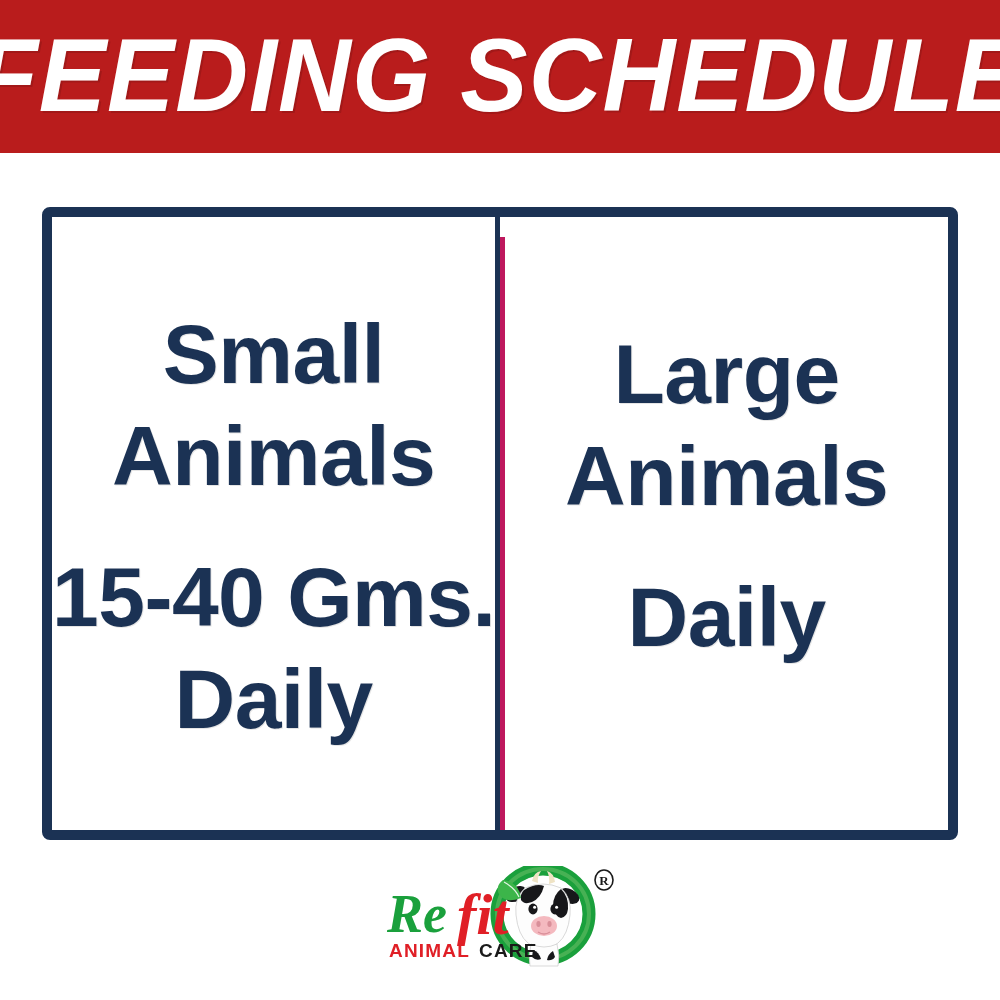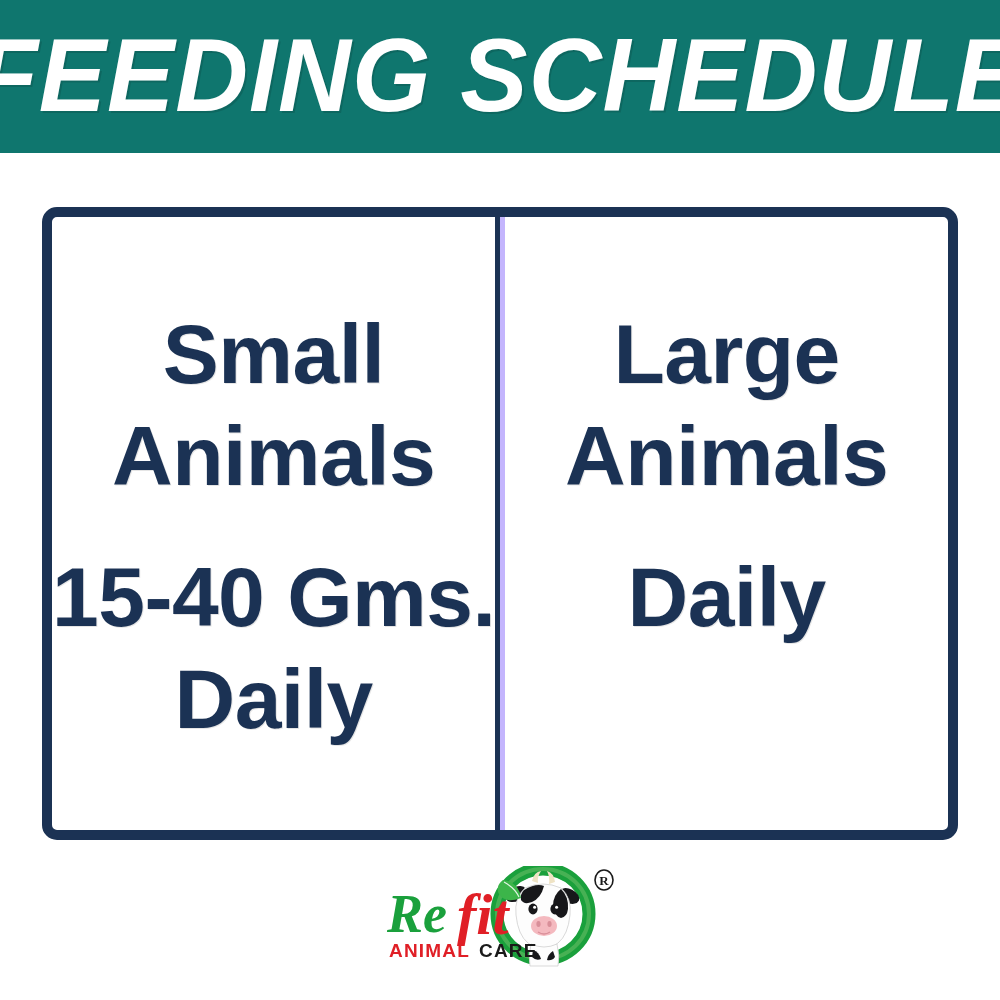--- a/index.html
+++ b/index.html
@@ -15,21 +15,21 @@
     position: relative;
   }
 
   
   .header-banner {
     position: absolute;
     left: 0;
     top: 0;
     width: 1000px;
     height: 153px;
-    background: #0f766e;
+    background: #b91c1c;
     display: flex;
     align-items: center;
     justify-content: center;
   }
   .header-title {
     color: #ffffff;
     font-family: "Liberation Sans Narrow", "Liberation Sans", sans-serif;
     font-size: 104px;
     font-weight: bold;
     font-style: italic;
@@ -45,36 +45,37 @@
   .schedule-frame {
     position: absolute;
     left: 42px;
     top: 207px;
     width: 916px;
     height: 633px;
     border: 10px solid #1b3254;
     box-sizing: border-box;
     background: #ffffff;
     display: flex;
-    border-radius: 15px;
+    border-radius: 8px;
   }
   .schedule-col {
     flex: 1 1 50%;
     display: flex;
     flex-direction: column;
     align-items: center;
     justify-content: flex-start;
     box-sizing: border-box;
     padding-top: 86px;
   }
   .schedule-col.left {
     border-right: 5px solid #1b3254;
   }
   .schedule-col.right {
-    border-left: 5px solid #c4b5fd;
+    border-left: 5px solid #be185d;
+    margin-top: 20px;
   }
 
   .cell-line {
     color: #1b3254;
     font-family: "Liberation Sans Narrow", "Liberation Sans", sans-serif;
     font-size: 84px;
     font-weight: bold;
     line-height: 1.22;
     text-align: center;
     white-space: nowrap;

